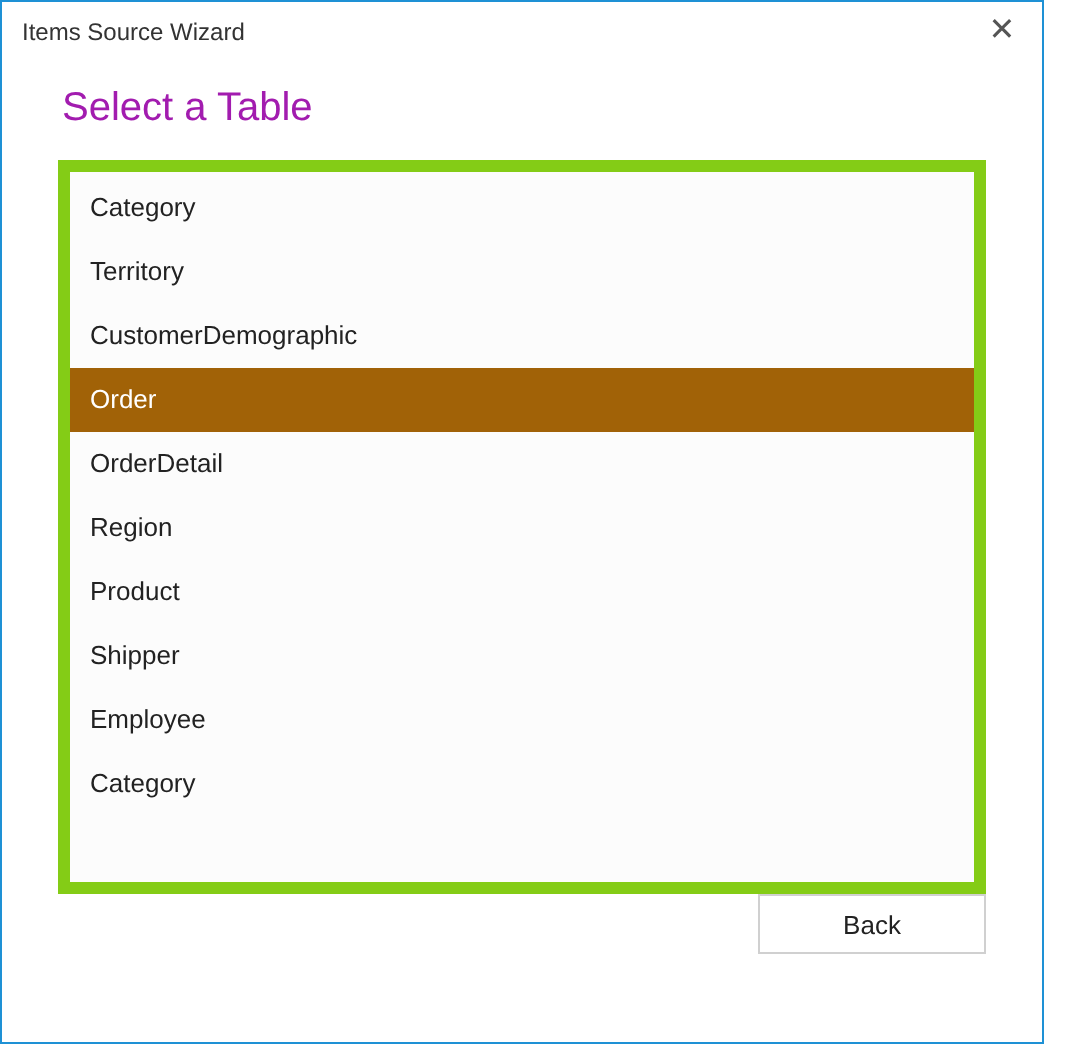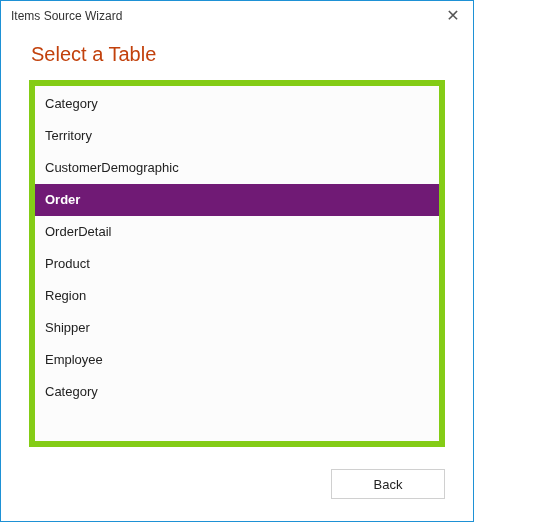--- a/index.html
+++ b/index.html
@@ -3,21 +3,21 @@
 <meta charset="utf-8">
 <style>
   * { box-sizing: border-box; }
   html, body {
     margin: 0; padding: 0;
     width: 546px; height: 522px;
     font-family: "Segoe UI", Arial, sans-serif;
     background: #fff;
   }
   .window {
-    width: 474px; height: 522px;
+    width: 522px; height: 522px;
     border: 1px solid #1e91d5;
     display: flex;
     flex-direction: column;
     background: #fff;
   }
   .titlebar {
     height: 30px;
     display: flex;
     align-items: center;
     padding: 0 8px 0 10px;
@@ -35,47 +35,46 @@
   }
   .content {
     flex: 1;
     padding: 4px 28px 0 28px;
     display: flex;
     flex-direction: column;
   }
   .heading {
     font-size: 20px;
     font-weight: 400;
-    color: #c2410c;
+    color: #a21caf;
     margin: 8px 0 14px 2px;
   }
   .listbox {
     flex: 1;
     border: 6px solid #84cc16;
     background: #fcfcfc;
     overflow: hidden;
     padding-top: 2px;
   }
   .list-item {
     font-size: 13px;
     color: #222;
     padding: 8px 10px;
     cursor: pointer;
     line-height: 16px;
   }
   .list-item.selected {
-    background: #701a75;
+    background: #a16207;
     color: #fff;
-    font-weight: bold;
   }
   .buttonbar {
     height: 74px;
     display: flex;
     justify-content: flex-end;
-    align-items: center;
+    align-items: flex-start;
     padding-right: 28px;
     gap: 10px;
   }
   .btn {
     min-width: 114px;
     height: 30px;
     border: 1px solid #d0d0d0;
     background: #fff;
     font-size: 13px;
     color: #222;
@@ -93,22 +92,22 @@
   </div>
 
   <div class="content">
     <div class="heading">Select a Table</div>
     <div class="listbox" id="listbox">
         <div class="list-item">Category</div>
         <div class="list-item">Territory</div>
         <div class="list-item">CustomerDemographic</div>
         <div class="list-item selected">Order</div>
         <div class="list-item">OrderDetail</div>
+        <div class="list-item">Region</div>
         <div class="list-item">Product</div>
-        <div class="list-item">Region</div>
         <div class="list-item">Shipper</div>
         <div class="list-item">Employee</div>
         <div class="list-item">Category</div>
       </div>
   </div>
 
   <div class="buttonbar">
     <button class="btn">Back</button>
   </div>
 </div>

